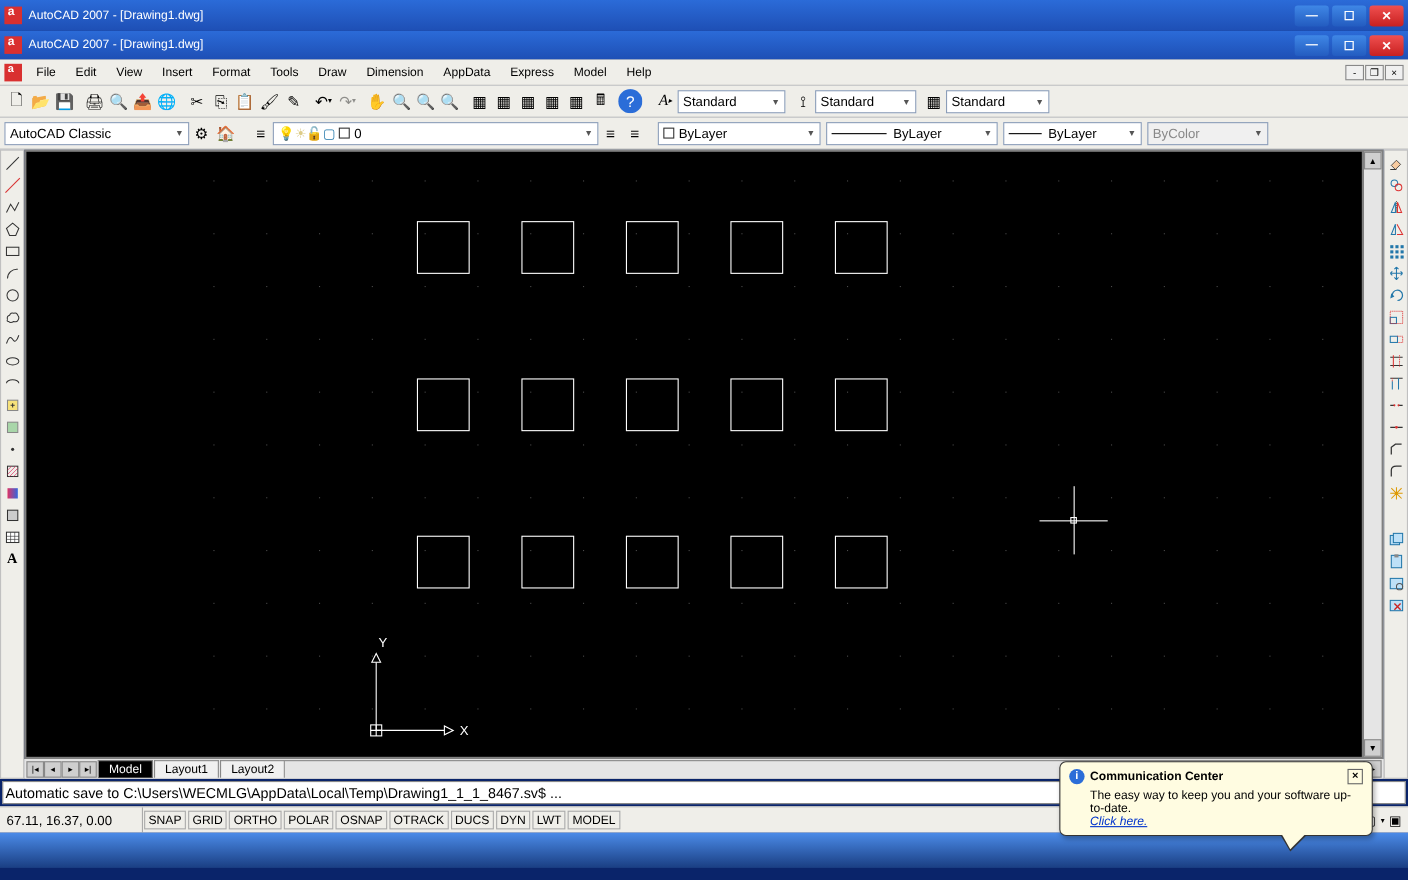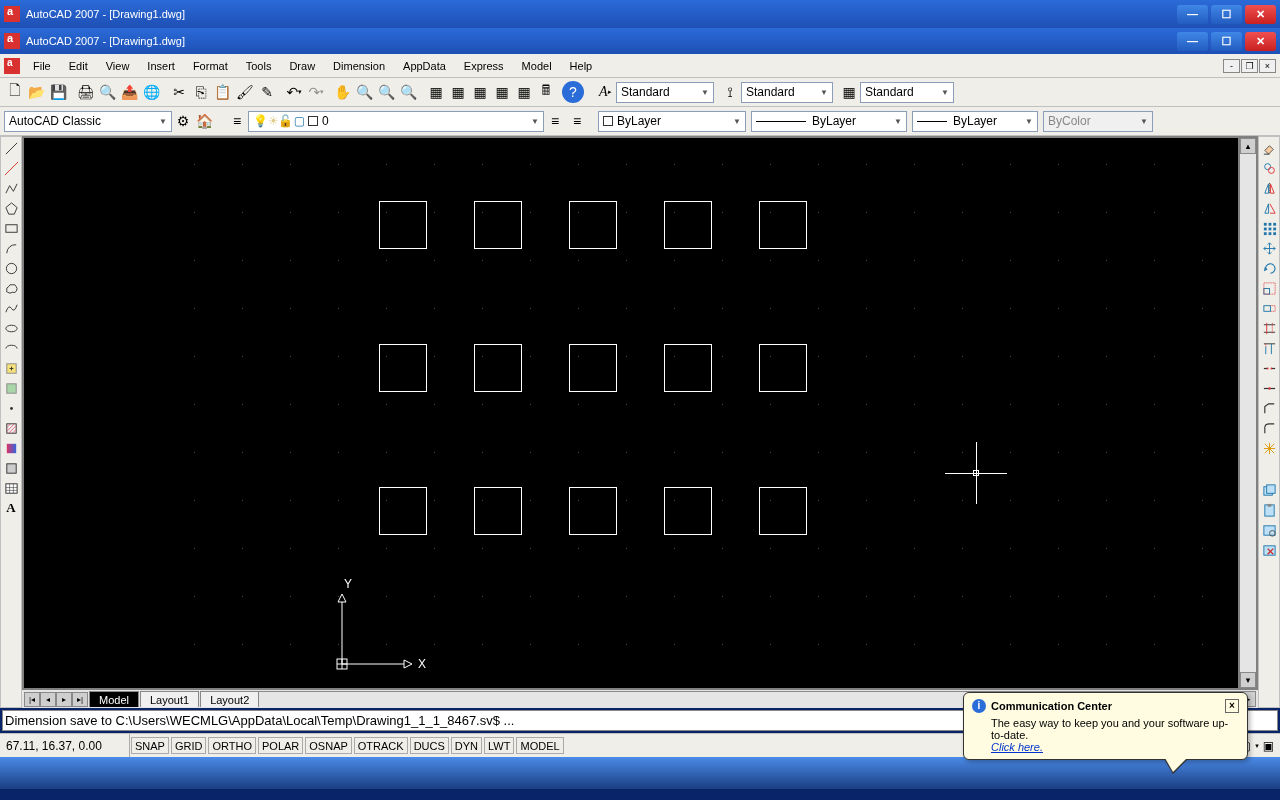--- a/index.html
+++ b/index.html
@@ -746,21 +746,21 @@
     <div class="side-btn">
         <svg viewBox="0 0 16 16">
           <rect x="2" y="3" width="12" height="10" fill="#bde0f7" stroke="#27a"></rect>
           <path d="M6 6 L12 12 M12 6 L6 12" stroke="#c22" stroke-width="1.3"></path>
         </svg>
       </div>
   </div>
 </div>
 
 <div class="cmdarea">
-  <div class="cmdline">Dimension save to C:\Users\WECMLG\AppData\Local\Temp\Drawing1_1_1_8467.sv$ ...</div>
+  <div class="cmdline">Automatic save to C:\Users\WECMLG\AppData\Local\Temp\Drawing1_1_1_8467.sv$ ...</div>
 </div>
 
 <div class="statusbar">
   <div class="coord">67.11, 16.37, 0.00</div>
   <div id="status-btns" style="display:flex;">
       <div class="stat-btn">SNAP</div>
       <div class="stat-btn">GRID</div>
       <div class="stat-btn">ORTHO</div>
       <div class="stat-btn">POLAR</div>
       <div class="stat-btn">OSNAP</div>

